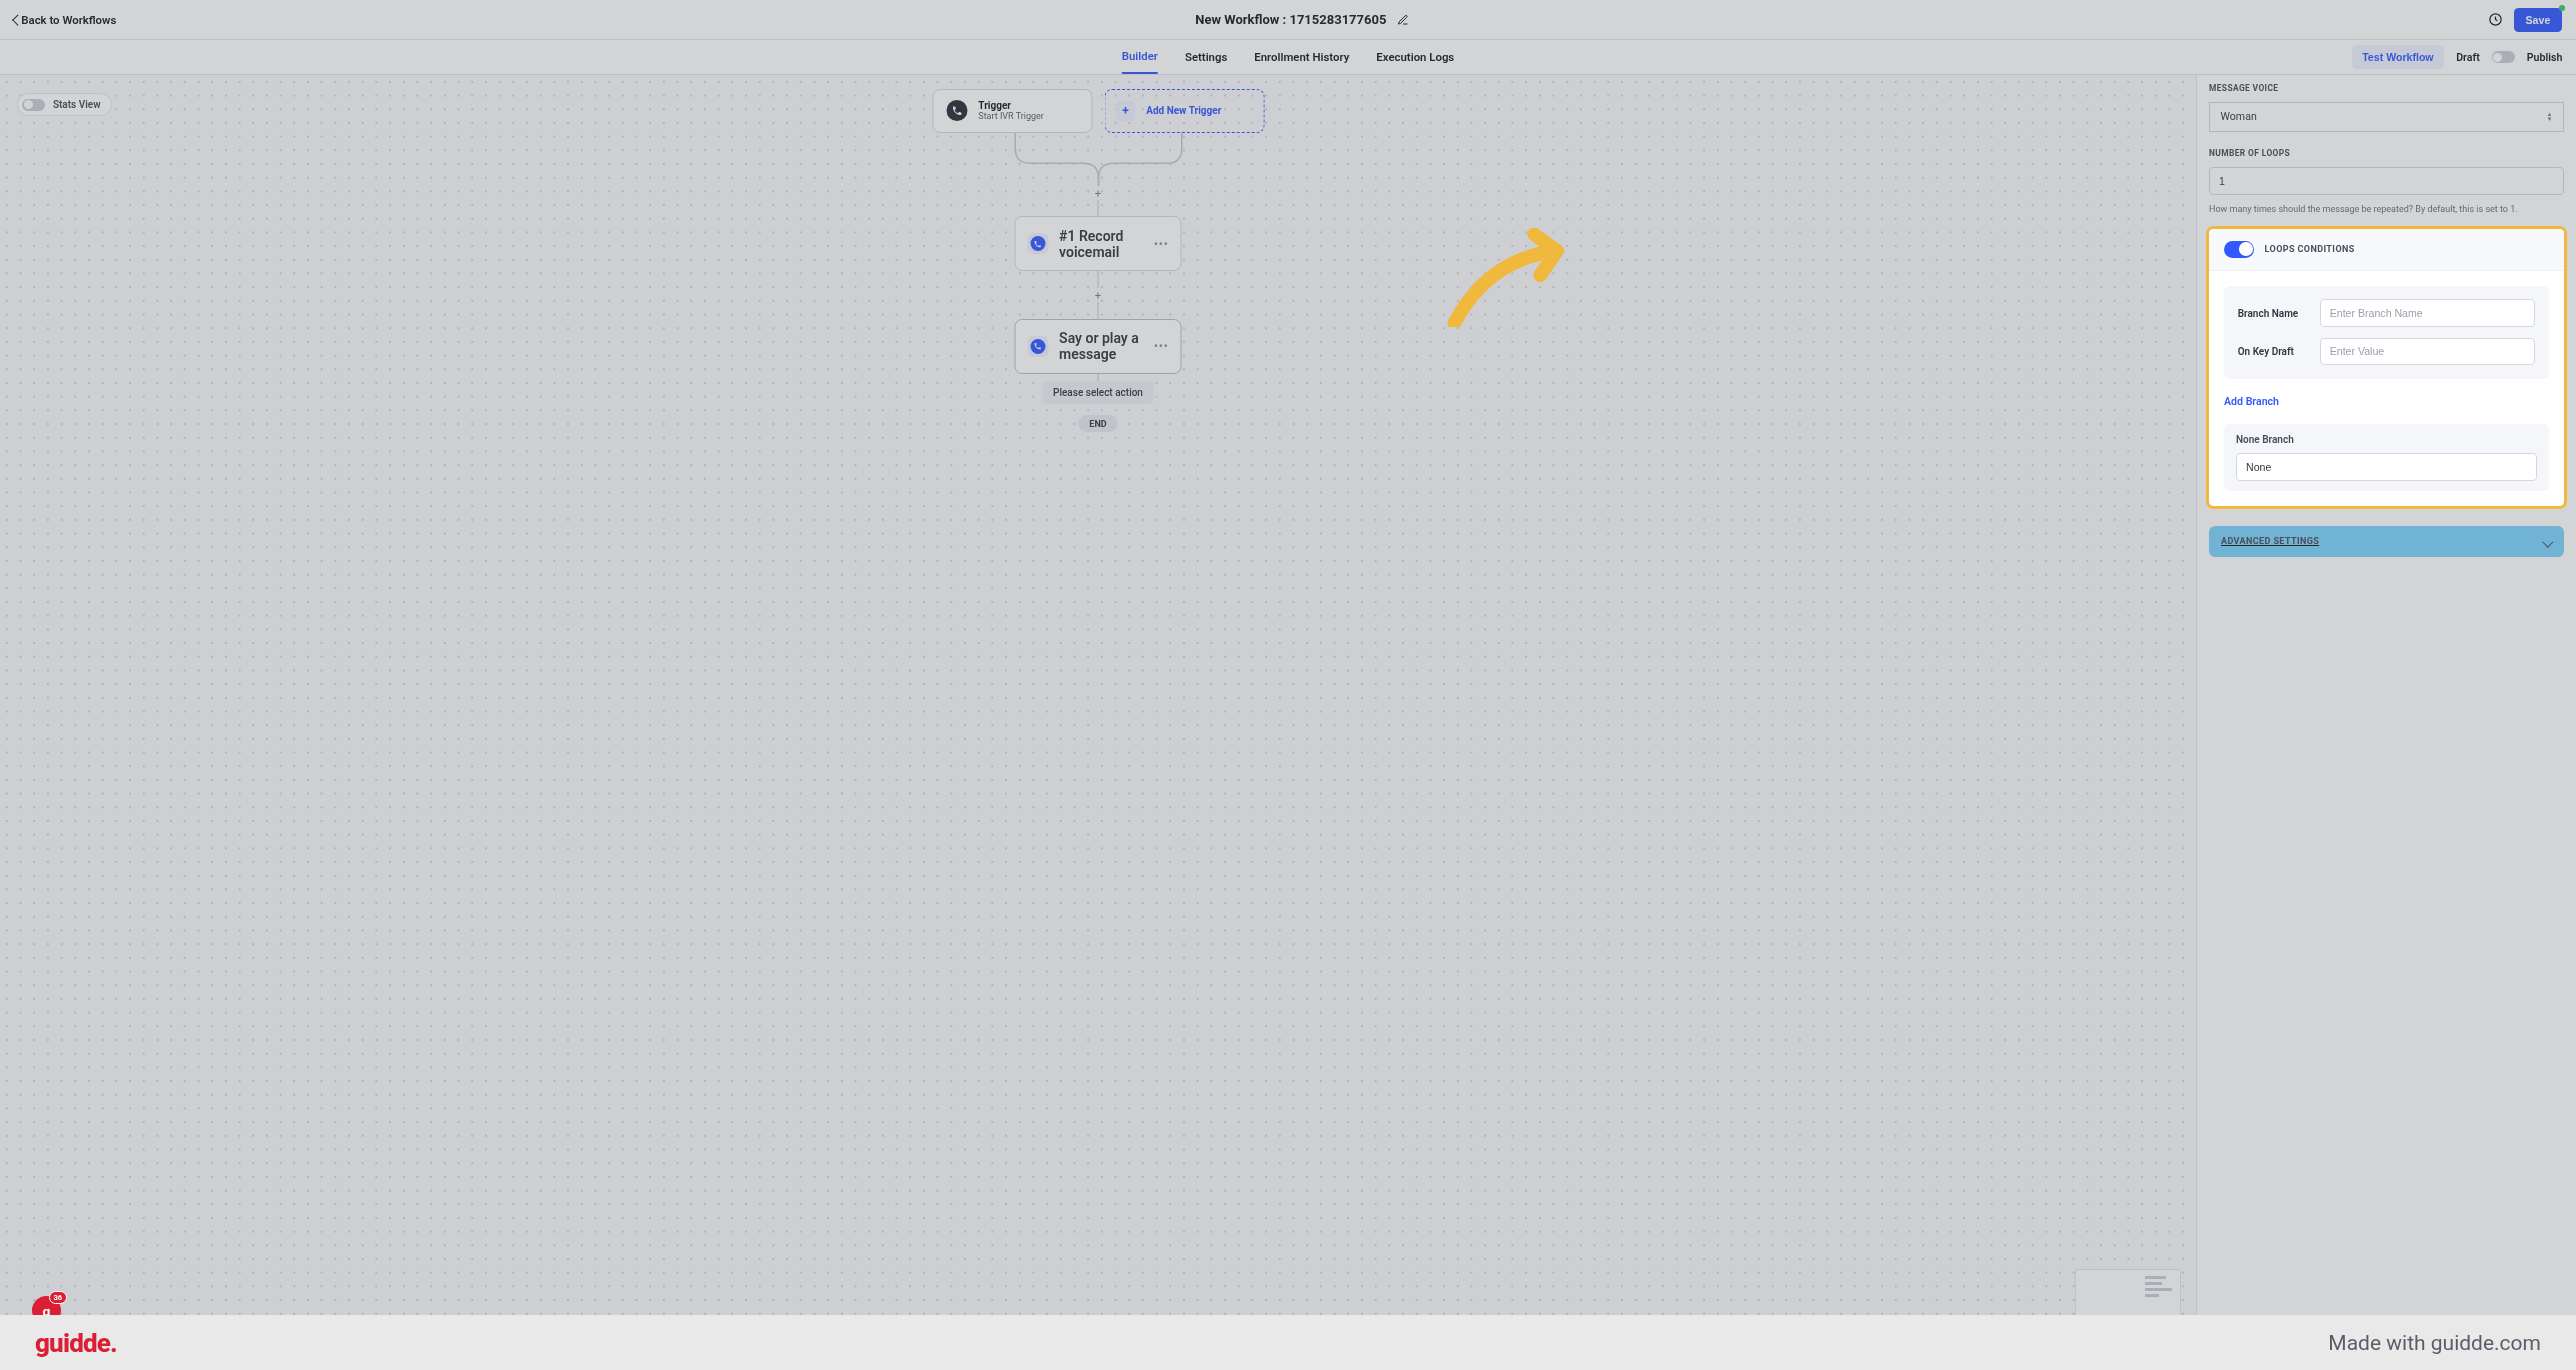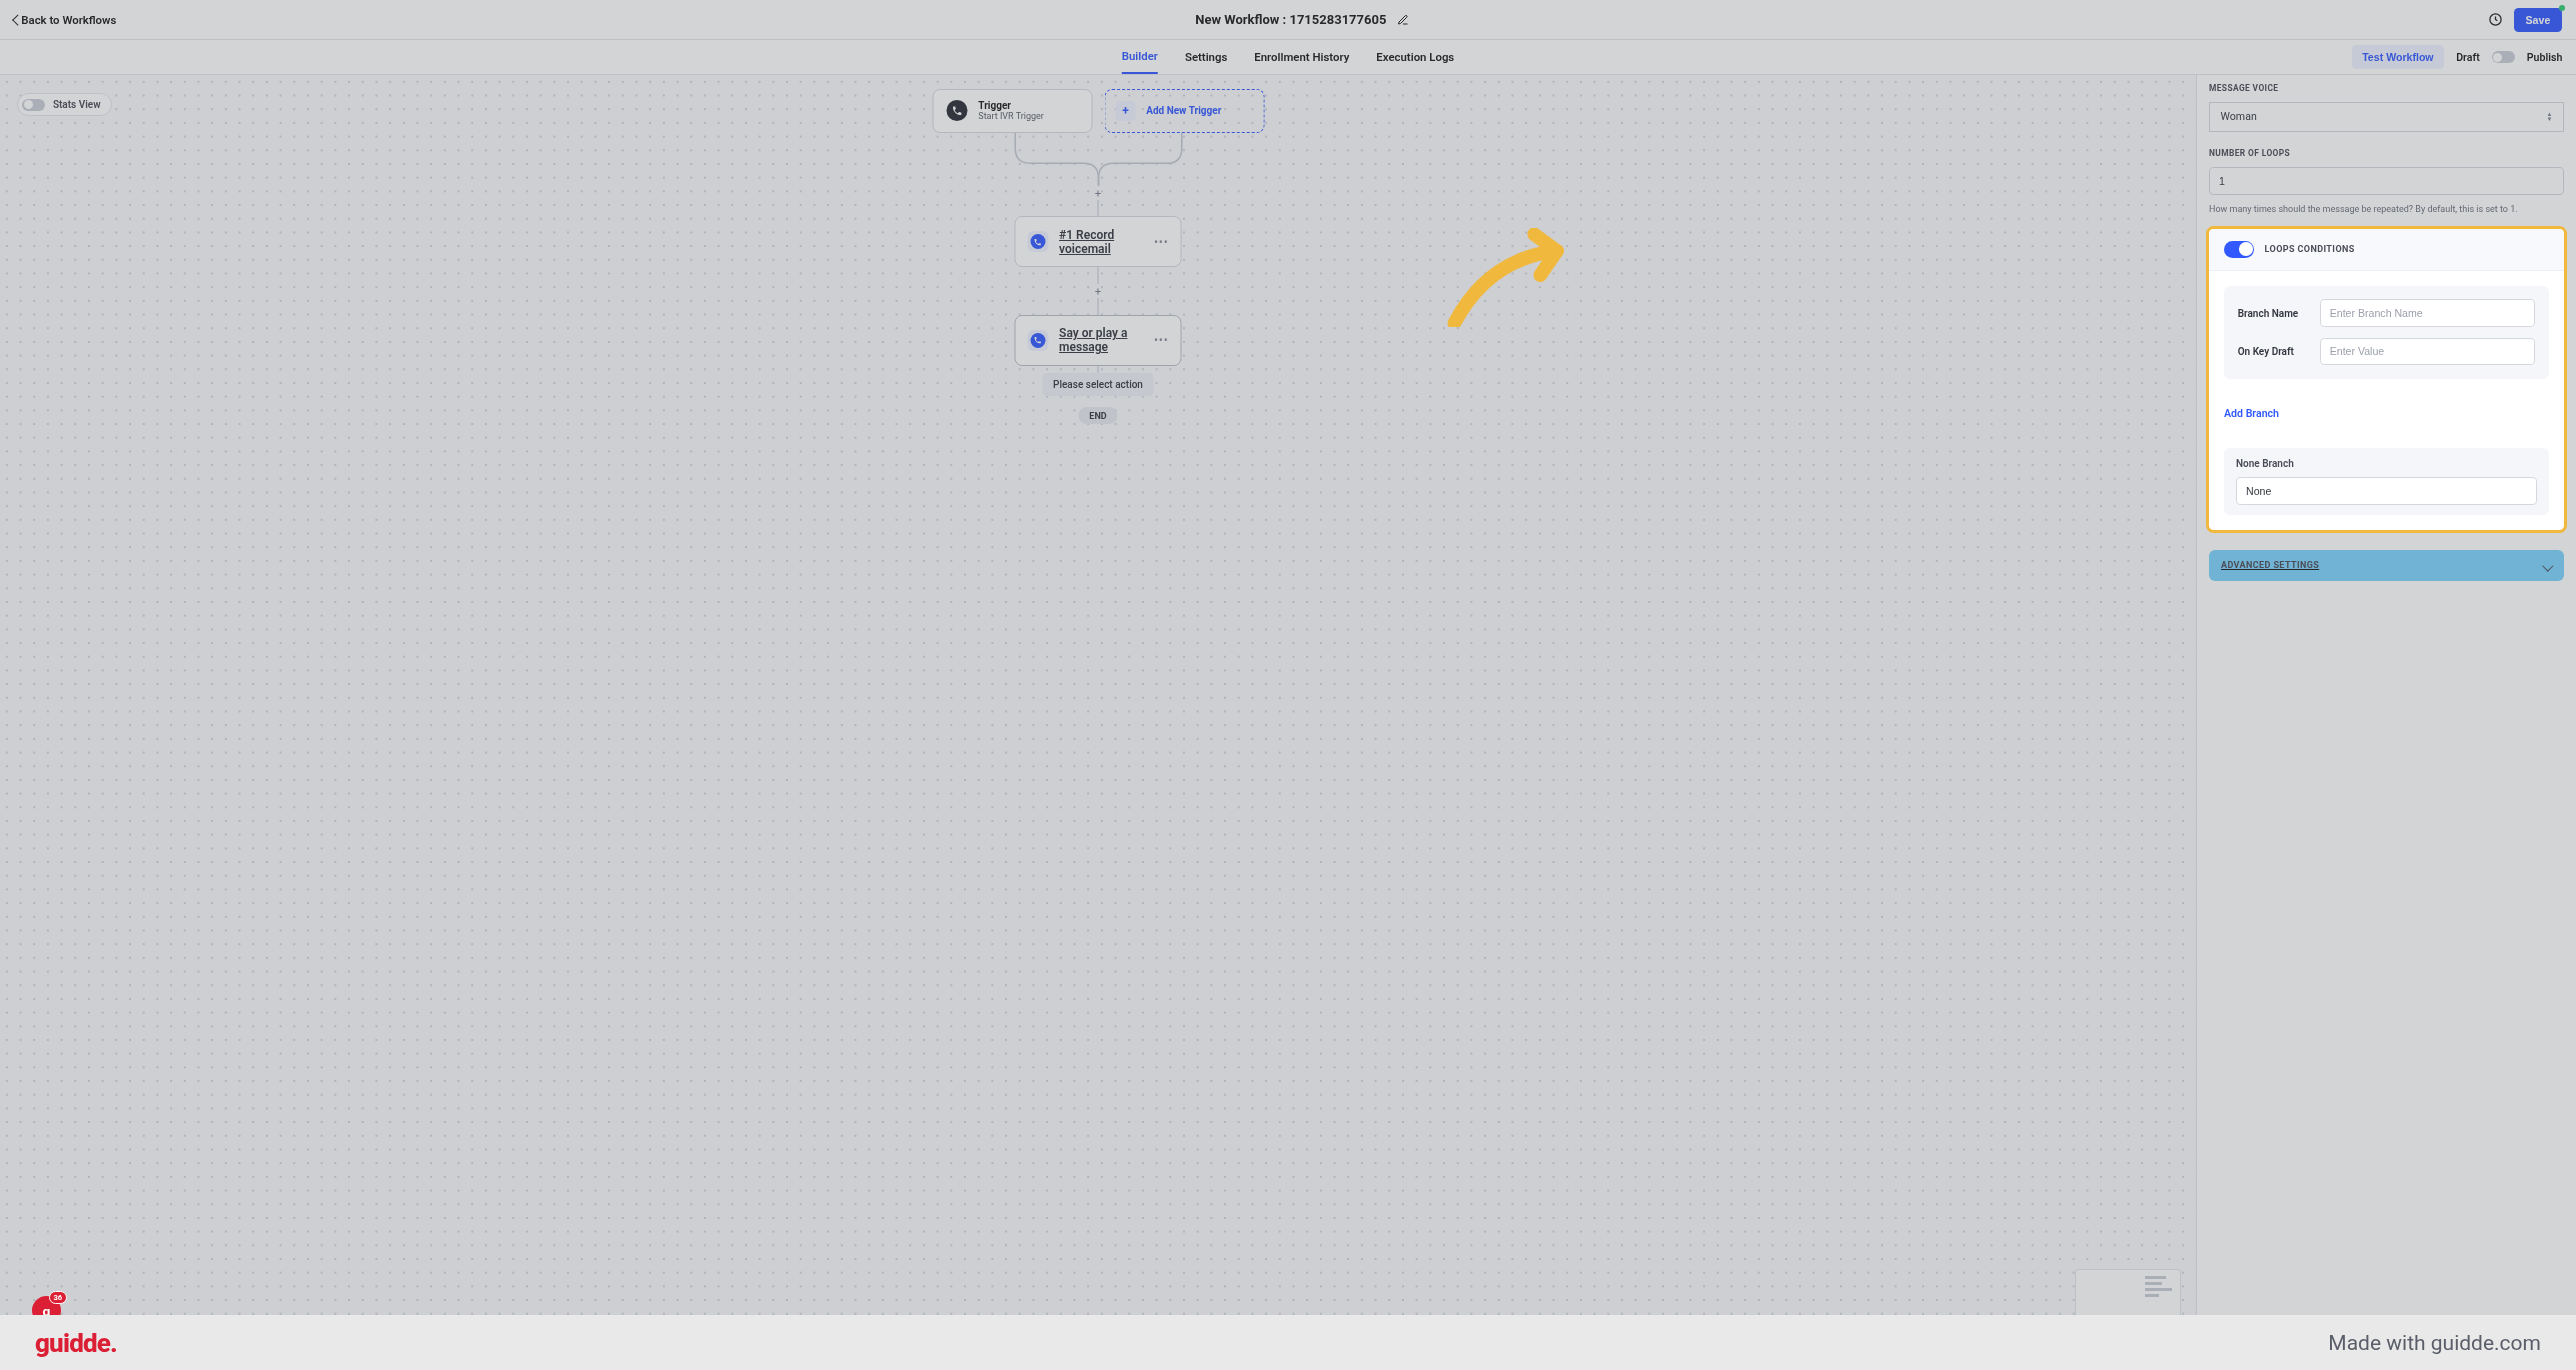--- a/index.html
+++ b/index.html
@@ -52,21 +52,21 @@
   .plus-sq { width: 20px; height: 20px; background: #eef2ff; border-radius: 4.6px; display: flex; align-items: center; justify-content: center; color: #3159ff; font-weight: 700; }
   .add-trig-txt { color: #3159ff; font-weight: 700; font-size: 10px; }
 
   .connector-svg { width: 334px; height: 53px; }
   .v-line { width: 1.5px; height: 16.7px; background: #c4c8d1; }
   .plus-node { width: 13.7px; height: 13.7px; color: #7c8091; font-size: 11.4px; display: flex; align-items: center; justify-content: center; cursor: pointer; }
 
   .step-card { background: #fff; border: 0.8px solid #d4d7de; border-radius: 7.6px; padding: 10.6px 12px; display: flex; align-items: center; gap: 10.6px; width: 167px; position: relative; }
   .step-icon { width: 21px; height: 21px; background: #eef2ff; border-radius: 6px; display: flex; align-items: center; justify-content: center; }
   .step-icon-inner { width: 15px; height: 15px; background: #3159ff; border-radius: 50%; display: flex; align-items: center; justify-content: center; color: #fff; font-size: 8.4px; }
-  .step-txt { font-size: 12px; font-weight: 600; color: #34373f; flex: 1; text-decoration: underline; }
+  .step-txt { font-size: 14px; font-weight: 600; color: #34373f; flex: 1; }
   .dots { color: #8a8e99; font-size: 12px; cursor: pointer; letter-spacing: 0.8px; }
   .selected-step { border: 0.8px solid #b9bdc7; }
 
   .select-action { background: #eceff5; border-radius: 4.6px; padding: 6px 10.6px; font-size: 10px; color: #34373f; font-weight: 500; cursor: pointer; }
   .end-pill { margin-top: 10.6px; background: #e6e8ee; border-radius: 10.6px; padding: 3.8px 10.6px; font-size: 9px; font-weight: 700; color: #34373f; }
 
   
   .minimap { position: absolute; bottom: 49px; right: 15px; width: 106px; height: 53px; background: #fff; border: 0.8px solid #e3e5e9; border-radius: 3px; }
   .minimap-inner { position: absolute; top: 6px; right: 7.6px; display: flex; flex-direction: column; gap: 3px; }
   .mm-bar { width: 21px; height: 3px; background: #c9ccd4; }
@@ -86,21 +86,21 @@
   .sel-arrows { display: flex; flex-direction: column; gap: 0.8px; font-size: 6px; color: #7c8091; line-height: 4.6px; }
   .input-field { border: 0.8px solid #d4d7de; border-radius: 4.6px; padding: 6.8px 9px; font-size: 10.6px; color: #34373f; width: 100%; outline: none; }
   .help-txt { font-size: 9px; color: #6b6f7c; }
 
   
   .highlight-wrap { border: 3.8px solid #f0b83d; border-radius: 7.6px; background: #fff; padding: 0; margin: 3px -3px 0 -3px; }
   .mc-head { display: flex; align-items: center; gap: 10.6px; padding: 12px 15px; border-bottom: 0.8px solid #edf0f5; background: #f7f9fc; border-radius: 4.6px 4.6px 0 0; }
   .toggle-on { width: 30px; height: 16.7px; background: #3159ff; border-radius: 9px; position: relative; cursor: pointer; }
   .toggle-on::after { content: ''; position: absolute; right: 1.5px; top: 1.5px; width: 13.7px; height: 13.7px; background: #fff; border-radius: 50%; }
   .mc-title { font-size: 9px; font-weight: 700; letter-spacing: 0.4px; color: #4a4d57; }
-  .mc-body { padding: 15px; display: flex; flex-direction: column; gap: 28px; }
+  .mc-body { padding: 15px; display: flex; flex-direction: column; gap: 16px; }
   .branch-box { background: #f4f6fa; border-radius: 6px; padding: 13.7px; display: flex; flex-direction: column; gap: 10.6px; }
   .field-row { display: flex; align-items: center; gap: 12px; }
   .field-lbl { font-size: 10px; font-weight: 600; color: #34373f; width: 70px; flex-shrink: 0; }
   .field-row .input-field { flex: 1; background: #fff; }
   .add-branch { color: #3159ff; font-weight: 600; font-size: 10.6px; cursor: pointer; }
   .none-branch { background: #f4f6fa; border-radius: 6px; padding: 10.6px 12px; display: flex; flex-direction: column; gap: 7.6px; }
   .nb-label { font-size: 10px; font-weight: 600; color: #4a4d57; }
 
   .adv-sect { background: #7dd3fc; border-radius: 6px; padding: 10.6px 12px; display: flex; align-items: center; justify-content: space-between; margin-top: 7.6px; cursor: pointer; text-decoration: underline; }
   .adv-title { font-size: 9px; font-weight: 700; letter-spacing: 0.4px; color: #4a4d57; }

